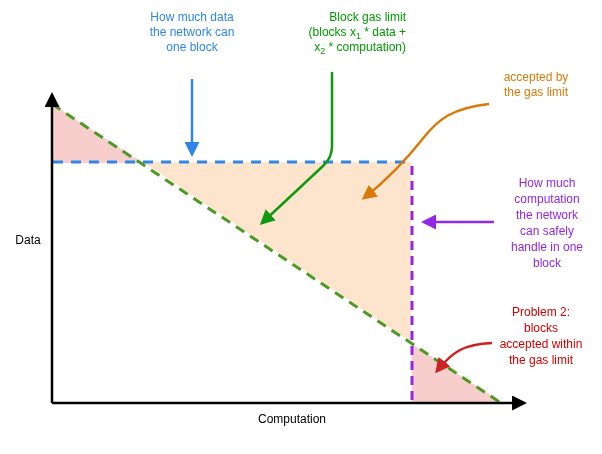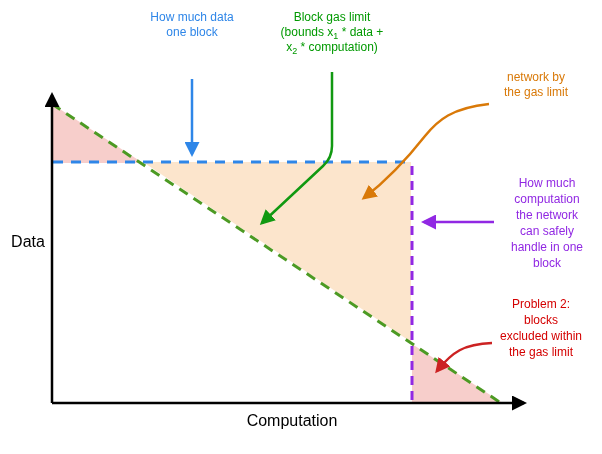--- a/index.html
+++ b/index.html
@@ -16,21 +16,21 @@
     font-size:12px;
     line-height:15px;
     text-align:center;
   }
   .lbl span{display:block;}
   .lbl .inlineln{display:block;}
   .lbl .inlineln span{display:inline;}
   sub{font-size:9px;line-height:0;}
   .axis-lbl{
     position:absolute;
-    font-size:16px;
+    font-size:12px;
     color:#000;
     text-align:center;
   }
   .c-blue{color:#2E86E8;}
   .c-green{color:#009900;}
   .c-orange{color:#D97908;}
   .c-purple{color:#9128E3;}
   .c-red{color:#D40000;}
 </style>
 </head>
@@ -73,46 +73,47 @@
 
     <line x1="192" y1="79" x2="192" y2="154" stroke="#2E86E8" stroke-width="2.5" marker-end="url(#ah-blue)"></line>
     <path d="M332,72 L332,146 Q332,158 323,166 L262,223" fill="none" stroke="#119911" stroke-width="2.5" marker-end="url(#ah-green)"></path>
     <path d="M489,104 C452,108 438,120 425,136 C403,164 382,184 364,198" fill="none" stroke="#D97908" stroke-width="2.5" marker-end="url(#ah-orange)"></path>
     <line x1="494" y1="222" x2="424" y2="222" stroke="#9128E3" stroke-width="2.5" marker-end="url(#ah-purple)"></line>
     <path d="M492,343 C464,344 452,352 437,371" fill="none" stroke="#CC2222" stroke-width="2.5" marker-end="url(#ah-red)"></path>
   </svg>
 
   <div class="lbl c-blue" style="left:118px;top:10px;width:148px;">
     <span>How much data</span>
+    <span>the network can</span>
     <span>one block</span>
   </div>
 
-  <div class="lbl c-green" style="left:258px;top:10px;width:148px;">
+  <div class="lbl c-green" style="left:258px;top:10px;width:148px;text-align:right;">
     <span>Block gas limit</span>
-    <span class="inlineln"><span>(bounds x</span><sub>1</sub><span> * data +</span></span>
+    <span class="inlineln"><span>(blocks x</span><sub>1</sub><span> * data +</span></span>
     <span class="inlineln"><span>x</span><sub>2</sub><span> * computation)</span></span>
   </div>
 
   <div class="lbl c-orange" style="left:472px;top:70px;width:128px;">
-    <span>network by</span>
+    <span>accepted by</span>
     <span>the gas limit</span>
   </div>
 
   <div class="lbl c-purple" style="left:486px;top:175px;width:122px;line-height:16px;">
     <span>How much</span>
     <span>computation</span>
     <span>the network</span>
     <span>can safely</span>
     <span>handle in one</span>
     <span>block</span>
   </div>
 
-  <div class="lbl c-red" style="left:479px;top:296px;width:124px;line-height:16px;">
+  <div class="lbl c-red" style="left:479px;top:304px;width:124px;line-height:16px;">
     <span>Problem 2:</span>
     <span>blocks</span>
-    <span>excluded within</span>
+    <span>accepted within</span>
     <span>the gas limit</span>
   </div>
 
   <div class="axis-lbl" style="left:6px;top:233px;width:44px;">Data</div>
   <div class="axis-lbl" style="left:230px;top:412px;width:124px;">Computation</div>
 
 </div>
 
 </body></html>

